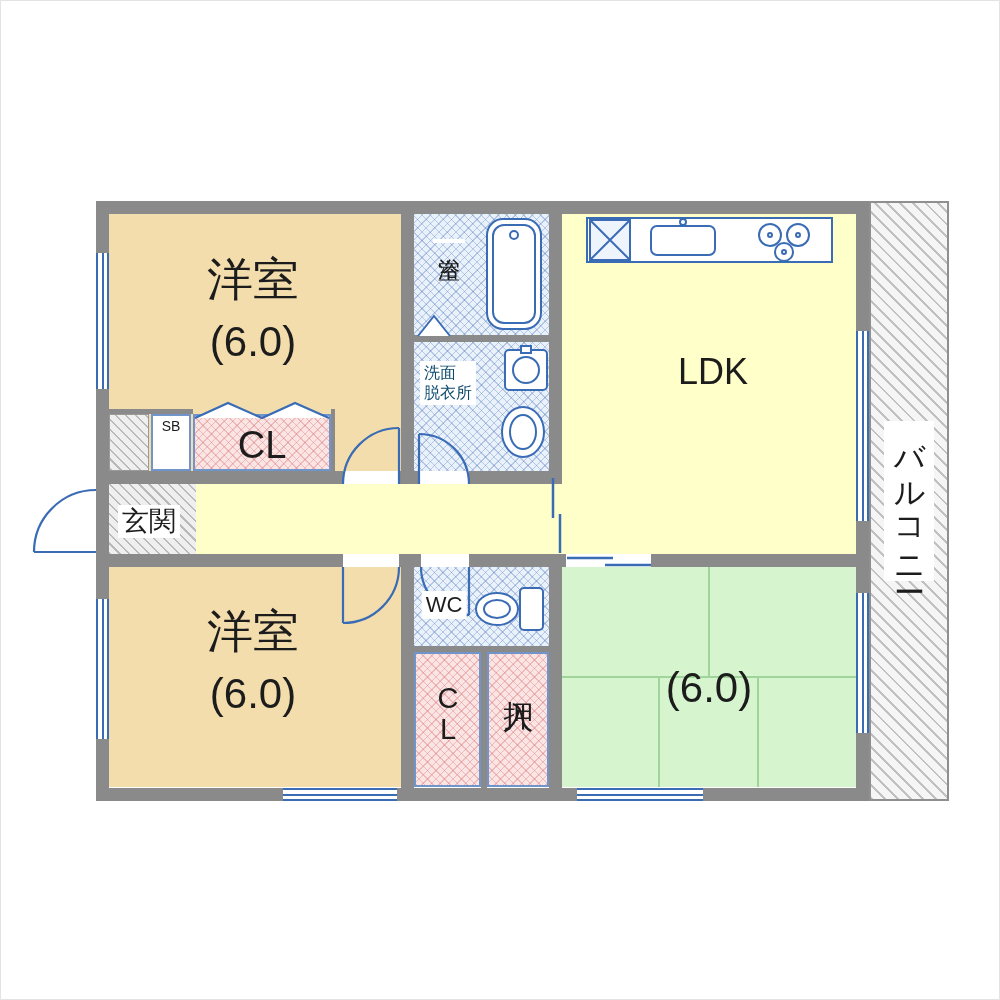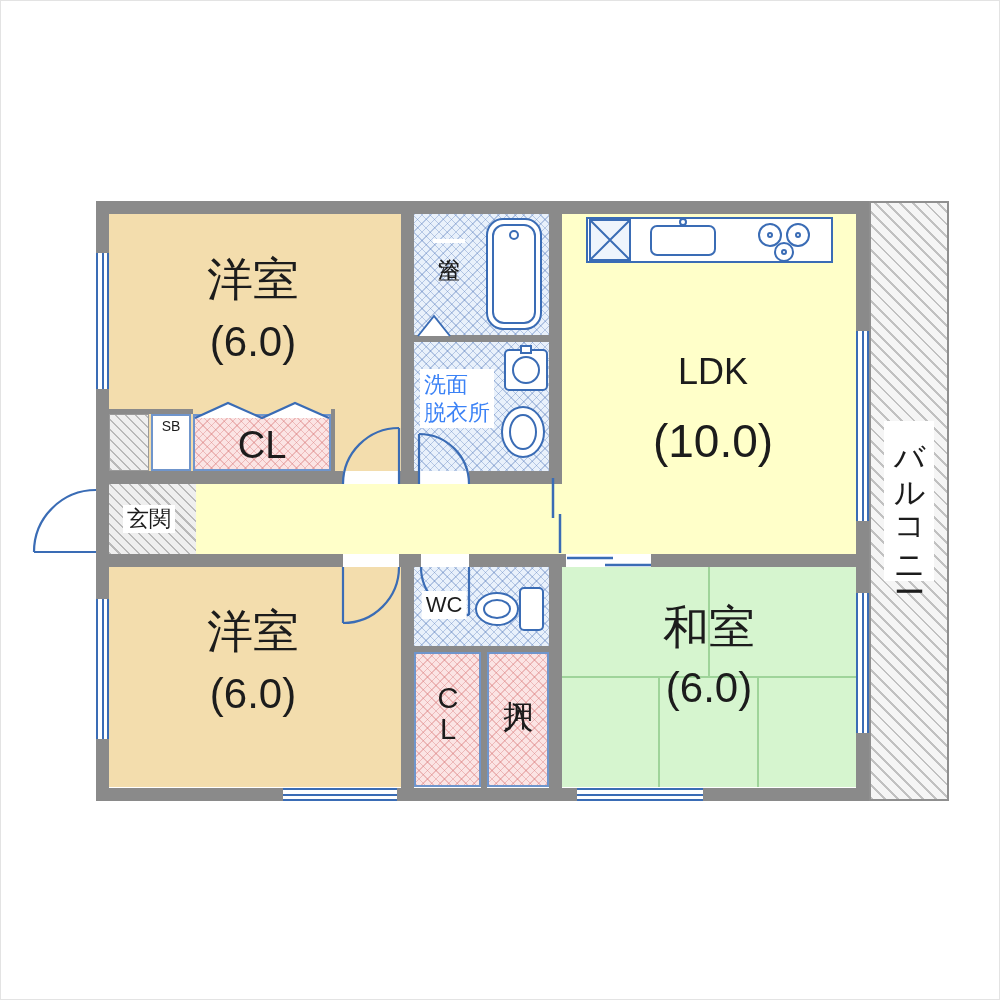--- a/index.html
+++ b/index.html
@@ -166,35 +166,33 @@
     </g>
   </svg>
 
   <div class="label" style="left:252px;top:254px;font-size:46px">洋室</div>
   <div class="label" style="left:252px;top:318px;font-size:42px">(6.0)</div>
 
   <div class="label" style="left:252px;top:606px;font-size:46px">洋室</div>
   <div class="label" style="left:252px;top:670px;font-size:42px">(6.0)</div>
 
   <div class="label" style="left:712px;top:352px;font-size:36px">LDK</div>
-  <div class="label" style="left:712px;top:416px;font-size:46px">(10.0)</div>
-
-  <div class="label" style="left:708px;top:602px;font-size:46px">和室</div>
+
   <div class="label" style="left:708px;top:664px;font-size:42px">(6.0)</div>
 
   <div class="label whitebox vtext" style="left:448px;top:238px;font-size:22px">浴室</div>
 
-  <div class="abs whitebox" style="left:419px;top:368px;font-size:22px;color:#3b82f6;line-height:1.25">
+  <div class="abs whitebox" style="left:419px;top:360px;font-size:16px;color:#0c4a6e;line-height:1.25">
     <div>洗面</div>
     <div>脱衣所</div>
   </div>
 
   <div class="label whitebox" style="left:443px;top:590px;font-size:22px">WC</div>
 
-  <div class="label whitebox" style="left:148px;top:504px;font-size:22px">玄関</div>
+  <div class="label whitebox" style="left:148px;top:504px;font-size:27px">玄関</div>
 
   <div class="label" style="left:261px;top:424px;font-size:38px">CL</div>
 
   <div class="label" style="left:170px;top:418px;font-size:14px">SB</div>
 
   <div class="label stack" style="left:447px;top:682px;font-size:29px">CL</div>
 
   <div class="label vtext" style="left:517px;top:676px;font-size:30px">押入</div>
 
 </div>

